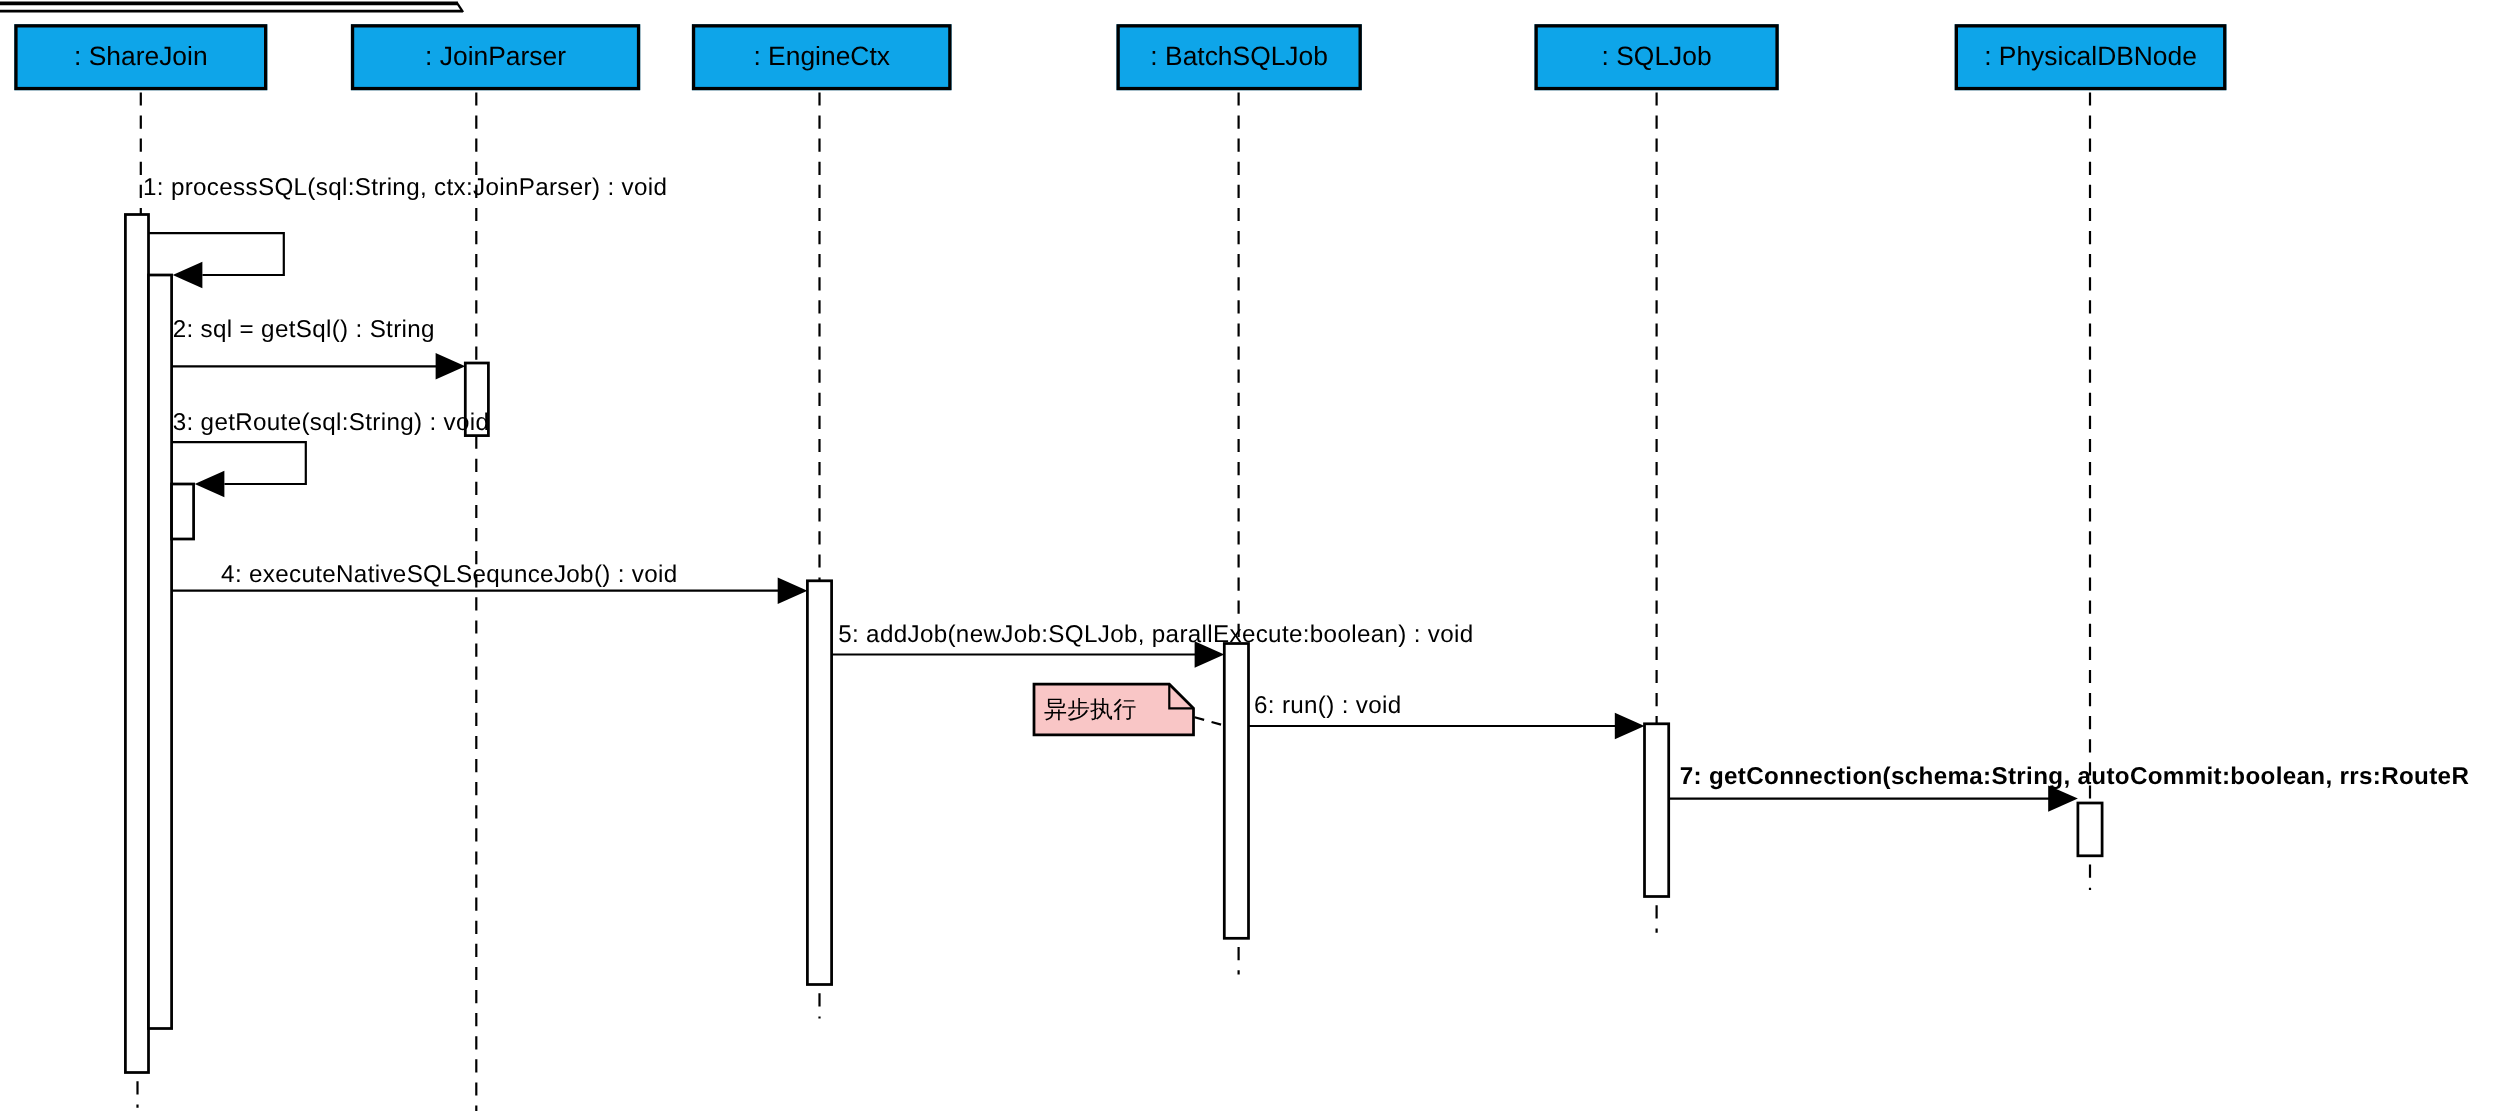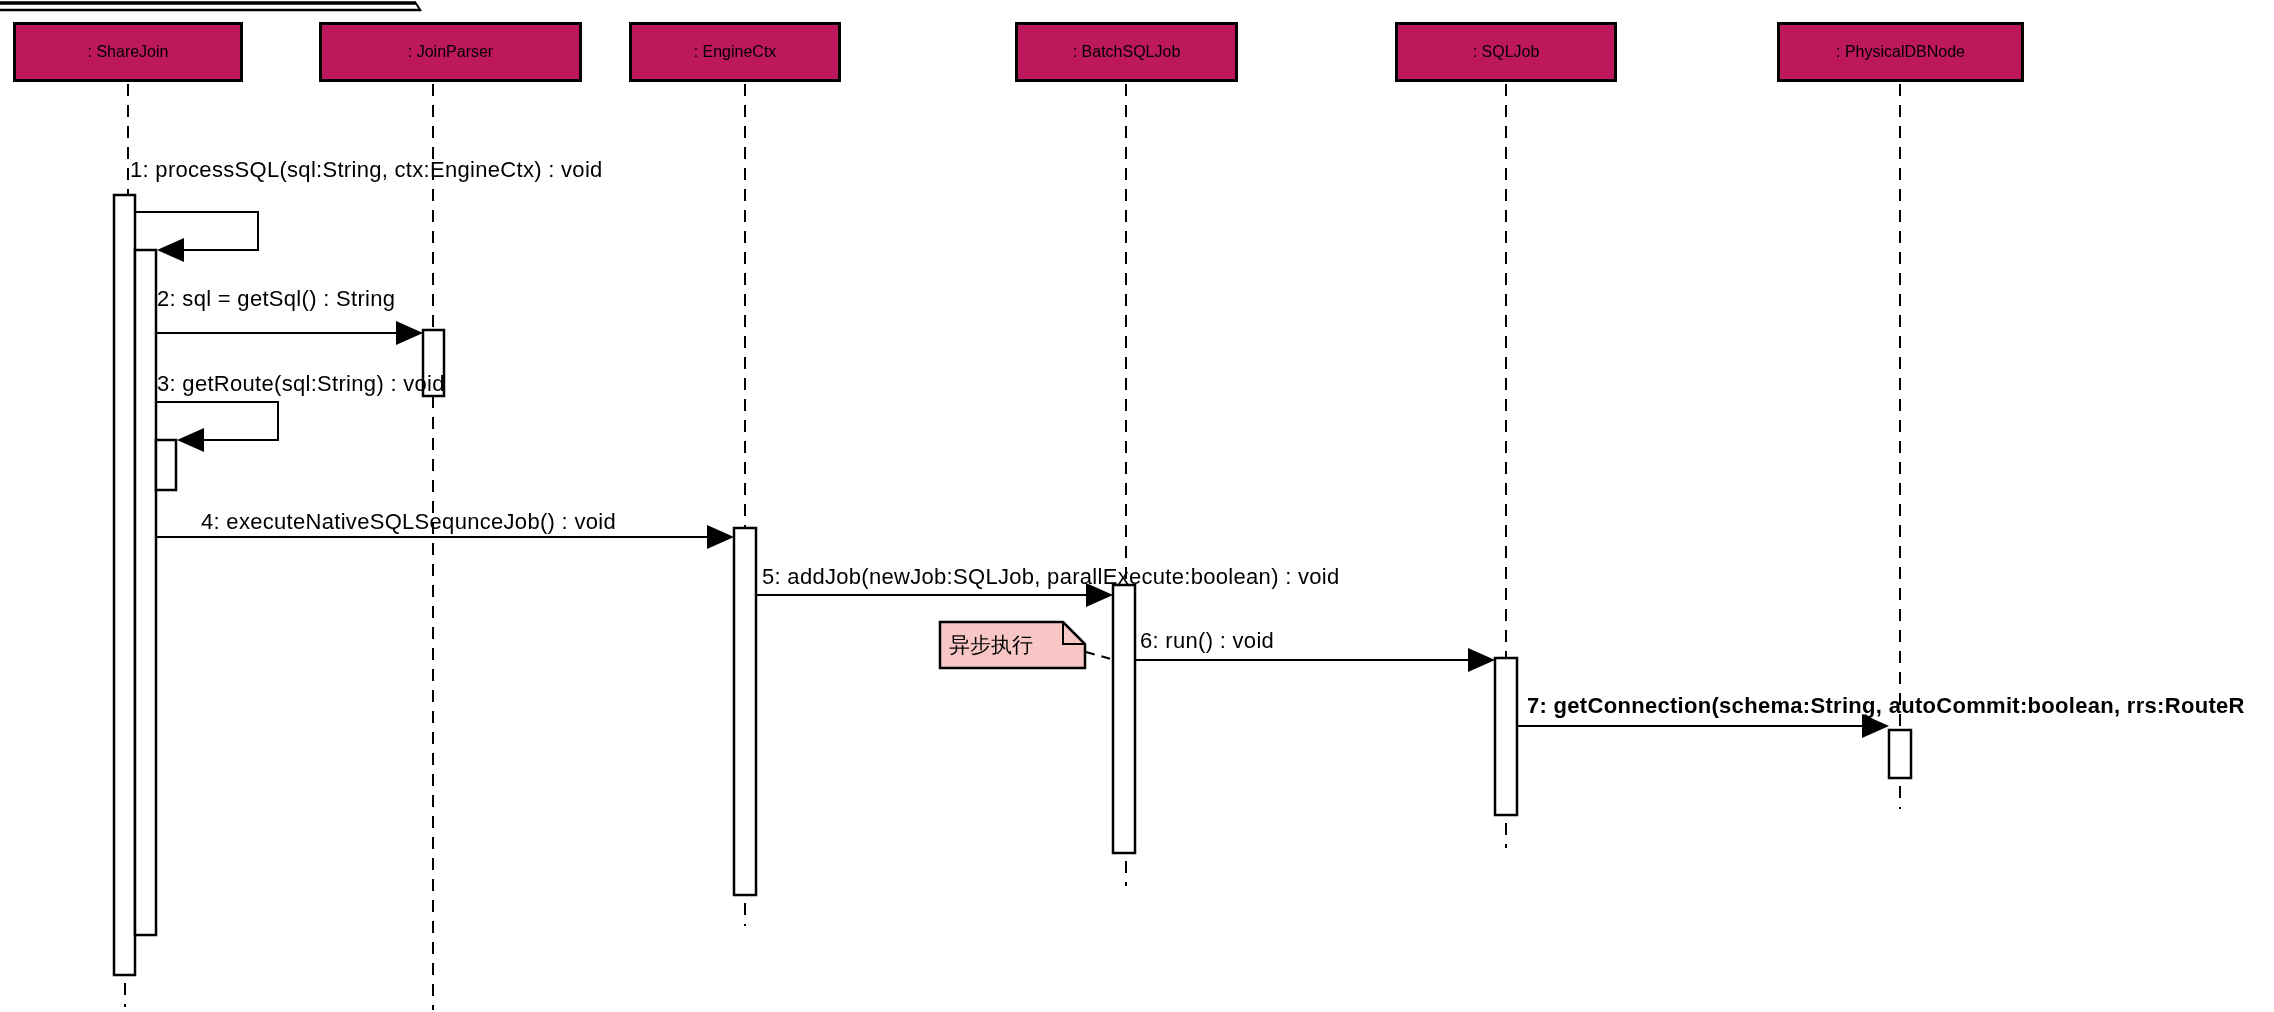--- a/index.html
+++ b/index.html
@@ -16,26 +16,26 @@
     font-family: "Liberation Sans", "DejaVu Sans", sans-serif;
     color: #000000;
   }
   svg.layer {
     position: absolute;
     left: 0; top: 0;
   }
   .head {
     position: absolute;
     box-sizing: border-box;
-    background: #be185d;
+    background: #0ea5e9;
     border: 3px solid #000000;
     display: flex;
     align-items: center;
     justify-content: center;
-    font-size: 16px;
+    font-size: 24px;
     white-space: nowrap;
   }
   .msg {
     position: absolute;
     font-size: 22px;
     white-space: nowrap;
     letter-spacing: 0.3px;
   }
   .note-text {
     position: absolute;
@@ -119,34 +119,34 @@
       <path d="M1063 622 V644 H1085" fill="none" stroke="#000" stroke-width="2"></path>
     </g>
   </svg>
 
   <div class="head" style="left:13px;  top:22px; width:230px; height:60px;">
     <span>: ShareJoin</span>
   </div>
   <div class="head" style="left:319px; top:22px; width:263px; height:60px;">
     <span>: JoinParser</span>
   </div>
-  <div class="head" style="left:629px; top:22px; width:212px; height:60px;">
+  <div class="head" style="left:629px; top:22px; width:236px; height:60px;">
     <span>: EngineCtx</span>
   </div>
   <div class="head" style="left:1015px; top:22px; width:223px; height:60px;">
     <span>: BatchSQLJob</span>
   </div>
   <div class="head" style="left:1395px; top:22px; width:222px; height:60px;">
     <span>: SQLJob</span>
   </div>
   <div class="head" style="left:1777px; top:22px; width:247px; height:60px;align-items:center;">
     <span>: PhysicalDBNode</span>
   </div>
 
-  <div class="msg" style="left:130px; top:157px;">1: processSQL(sql:String, ctx:EngineCtx) : void</div>
+  <div class="msg" style="left:130px; top:157px;">1: processSQL(sql:String, ctx:JoinParser) : void</div>
   <div class="msg" style="left:157px; top:286px;">2: sql = getSql() : String</div>
   <div class="msg" style="left:157px; top:371px;">3: getRoute(sql:String) : void</div>
   <div class="msg" style="left:157px; top:509px;margin-left:44px;">4: executeNativeSQLSequnceJob() : void</div>
   <div class="msg" style="left:762px; top:564px;">5: addJob(newJob:SQLJob, parallExecute:boolean) : void</div>
   <div class="msg" style="left:1140px; top:628px;">6: run() : void</div>
   <div class="msg" style="left:1527px; top:693px;font-weight:bold;">7: getConnection(schema:String, autoCommit:boolean, rrs:RouteR</div>
 
   <div class="note-text" style="left:949px; top:631px;">异步执行</div>
 
 </div>

